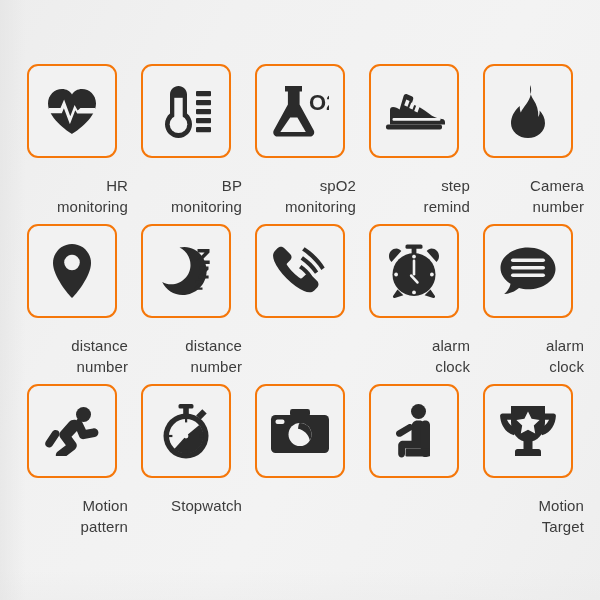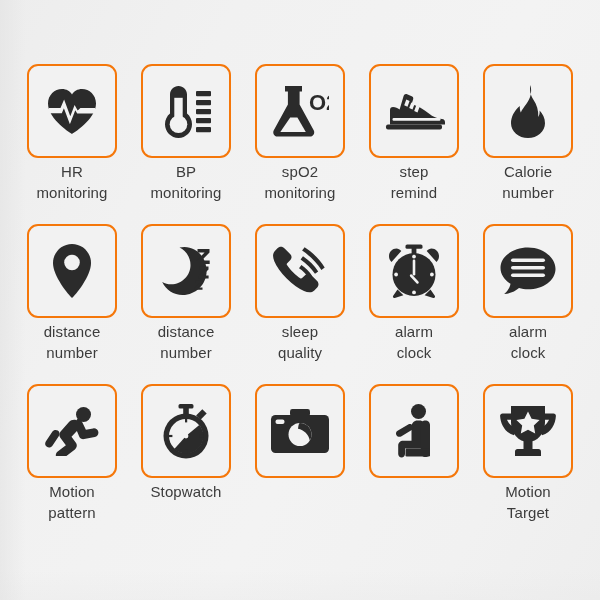--- a/index.html
+++ b/index.html
@@ -56,25 +56,25 @@
     background: #f2f2f2;
     display: flex;
     align-items: center;
     justify-content: center;
     flex: 0 0 auto;
   }
   .tile svg {
     display: block;
   }
   .label {
-    margin-top: 3px;
+    margin-top: 17px;
     font-size: 15px;
     line-height: 21px;
     color: #3c3c3c;
-    text-align: center;
+    text-align: right;
     width: 112px;
     letter-spacing: 0.1px;
     white-space: pre-line;
   }
   .ic { fill: #2b2b2b; }
   .ic-light { fill: #f2f2f2; }
 </style>
 </head>
 <body>
 
@@ -143,21 +143,21 @@
     </div>
 
     <div class="cell">
       <div class="tile">
         <span>
           <svg width="40" height="54" viewBox="0 0 40 54">
             <path class="ic" d="M22.5 1c1.6 7.2.2 13-4.2 19.1-2.4 3.3-4.2 5.6-5.5 8.4-.8-2-1.1-4-1-6.6C6.2 26.6 3 33 3 39.2 3 47.4 10.6 54 20 54s17-6.6 17-14.8c0-4.8-2.2-9-5.4-12.6.2 2.5-.2 4.5-1.3 6.3.3-6.4-1.4-12.1-5-17.4C22.4 11.3 21.3 5.6 22.5 1z"></path>
           </svg>
         </span>
       </div>
-      <div class="label">Calorie
+      <div class="label">Camera
 number</div>
     </div>
 
     <div class="cell">
       <div class="tile">
         <span>
           <svg width="42" height="56" viewBox="0 0 42 56">
             <path class="ic" d="M21 1C10.5 1 2 9.5 2 20c0 13.5 15.7 32 19 35 3.3-3 19-21.5 19-35C40 9.5 31.5 1 21 1z"></path>
             <circle class="ic-light" cx="21" cy="19.5" r="7.8"></circle>
           </svg>
@@ -186,22 +186,20 @@
       <div class="tile">
         <span>
           <svg width="56" height="52" viewBox="0 0 56 52">
             <path class="ic" d="M12.6 3.4C10.2 1 7.2 1.5 5.2 3.6L2.9 6c-2.4 2.5-2.3 6.2-.6 10.3 2.1 5 6.3 11.2 12.4 17.3C20.8 39.7 27 43.9 32 46c4.1 1.7 7.8 1.8 10.3-.6l2.4-2.3c2.1-2 2.6-5 .2-7.4l-5.5-5.5c-2.1-2.1-4.6-1.8-6.6.2l-2.7 2.7c-.6.6-1.2.6-1.9.2-1.9-1.2-4.4-3.2-7.2-6-2.8-2.8-4.8-5.3-6-7.2-.4-.7-.4-1.3.2-1.9l2.7-2.7c2-2 2.3-4.5.2-6.6z"></path>
             <path class="ic" d="M33.1 5.6l2.5-3.3C43.6 7.4 50.6 14.4 55.7 22.4l-3.3 2.5C47.6 17.5 41 11 33.1 5.6z" transform="translate(-3,0)"></path>
             <path class="ic" d="M31.6 14.4l2.4-3.2c6 3.9 11.3 9.2 15.2 15.2l-3.2 2.4c-3.6-5.5-8.5-10.4-14.4-14.4z" transform="translate(-3,0)"></path>
             <path class="ic" d="M30 23.2l2.4-3.2c4.1 2.7 7.8 6.4 10.5 10.5l-3.2 2.4c-2.4-3.7-5.7-7.1-9.7-9.7z" transform="translate(-3,0)"></path>
           </svg>
         </span>
       </div>
-      <div class="label">sleep
-quality</div>
     </div>
 
     <div class="cell">
       <div class="tile">
         <span>
           <svg width="58" height="56" viewBox="0 0 58 56">
             <path class="ic" d="M11.5 5.5C7.3 5.5 4 9 4 13.2c0 2.3 1 4.3 2.5 5.7l9.8-10.8c-1.3-1.6-3.2-2.6-4.8-2.6z"></path>
             <path class="ic" d="M46.5 5.5c4.2 0 7.5 3.5 7.5 7.7 0 2.3-1 4.3-2.5 5.7l-9.8-10.8c1.3-1.6 3.2-2.6 4.8-2.6z"></path>
             <rect class="ic" x="20.5" y="1.5" width="17" height="4.3" rx="1.6"></rect>
             <rect class="ic" x="26.6" y="4.5" width="4.8" height="9"></rect>

